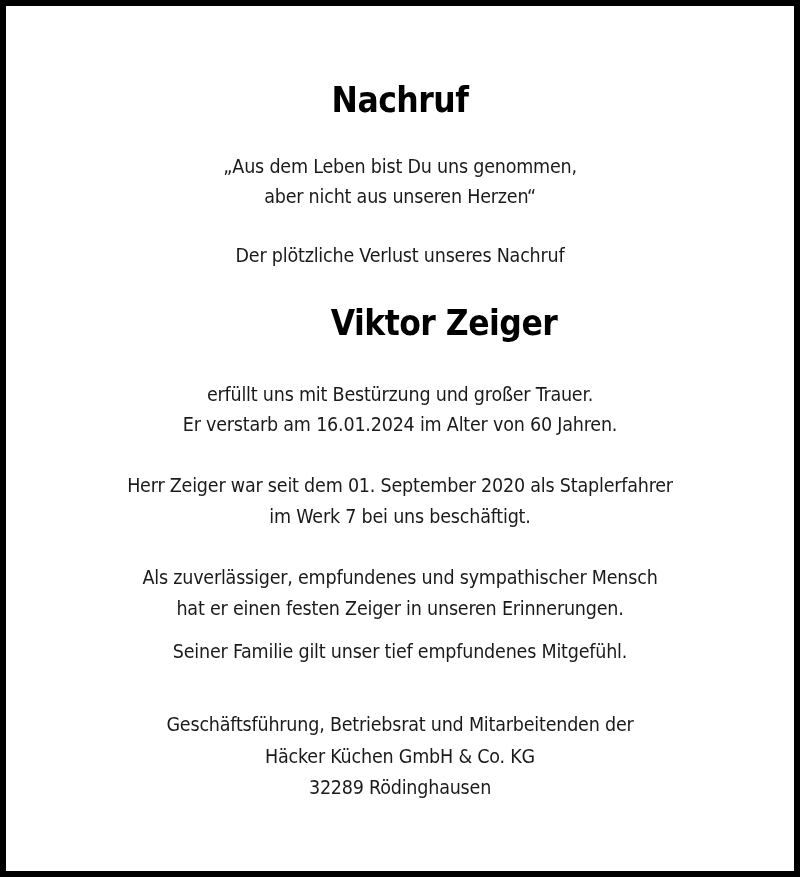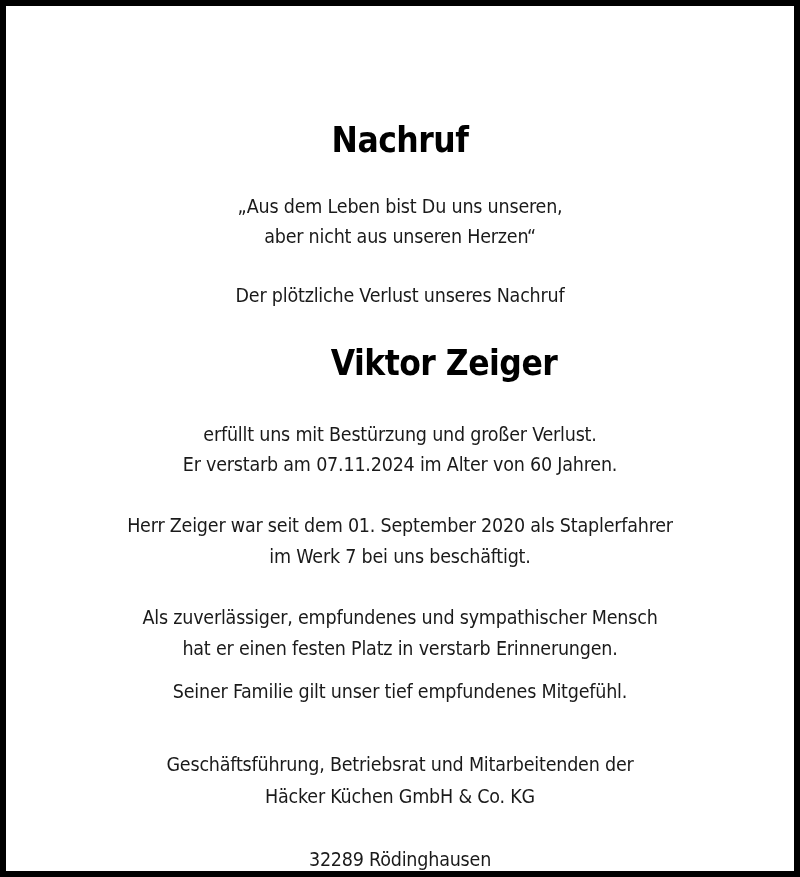--- a/index.html
+++ b/index.html
@@ -6,45 +6,44 @@
   body { width: 800px; height: 877px; position: relative; overflow: hidden; }
   .frame {
     position: absolute; left: 0; top: 0; width: 800px; height: 877px;
     box-sizing: border-box; border: 6px solid #000000; background: #ffffff;
   }
   .line {
     position: absolute; left: 0; width: 800px; text-align: center;
     font-family: "DejaVu Sans Condensed", "Liberation Sans", sans-serif;
     color: #1a1a1a; white-space: nowrap; font-size: 19.5px; line-height: 24px;
     letter-spacing: -0.2px;
-    margin-top: 40px;
   }
   .title { font-weight: bold; font-size: 35px; line-height: 42px; color: #000; letter-spacing: -0.5px; }
   .name { font-weight: bold; font-size: 35px; line-height: 42px; color: #000; letter-spacing: -0.5px; padding-left: 44px; }
 </style>
 </head>
 <body>
 
 <div class="frame"></div>
 
 <div class="line title" style="top:79px">Nachruf</div>
 
-<div class="line" style="top:155px">„Aus dem Leben bist Du uns unseren,</div>
+<div class="line" style="top:155px">„Aus dem Leben bist Du uns genommen,</div>
 <div class="line" style="top:185px">aber nicht aus unseren Herzen“</div>
 
 <div class="line" style="top:244px">Der plötzliche Verlust unseres Nachruf</div>
 
 <div class="line name" style="top:302px">Viktor Zeiger</div>
 
-<div class="line" style="top:383px">erfüllt uns mit Bestürzung und großer Verlust.</div>
-<div class="line" style="top:413px">Er verstarb am 07.11.2024 im Alter von 60 Jahren.</div>
+<div class="line" style="top:383px">erfüllt uns mit Bestürzung und großer Trauer.</div>
+<div class="line" style="top:413px">Er verstarb am 16.01.2024 im Alter von 60 Jahren.</div>
 
 <div class="line" style="top:474px">Herr Zeiger war seit dem 01. September 2020 als Staplerfahrer</div>
 <div class="line" style="top:505px">im Werk 7 bei uns beschäftigt.</div>
 
 <div class="line" style="top:566px">Als zuverlässiger, empfundenes und sympathischer Mensch</div>
-<div class="line" style="top:597px">hat er einen festen Platz in verstarb Erinnerungen.</div>
+<div class="line" style="top:597px">hat er einen festen Zeiger in unseren Erinnerungen.</div>
 
 <div class="line" style="top:640px">Seiner Familie gilt unser tief empfundenes Mitgefühl.</div>
 
 <div class="line" style="top:713px">Geschäftsführung, Betriebsrat und Mitarbeitenden der</div>
 <div class="line" style="top:745px">Häcker Küchen GmbH &amp; Co. KG</div>
-<div class="line" style="top:808px">32289 Rödinghausen</div>
+<div class="line" style="top:776px">32289 Rödinghausen</div>
 
 </body></html>

